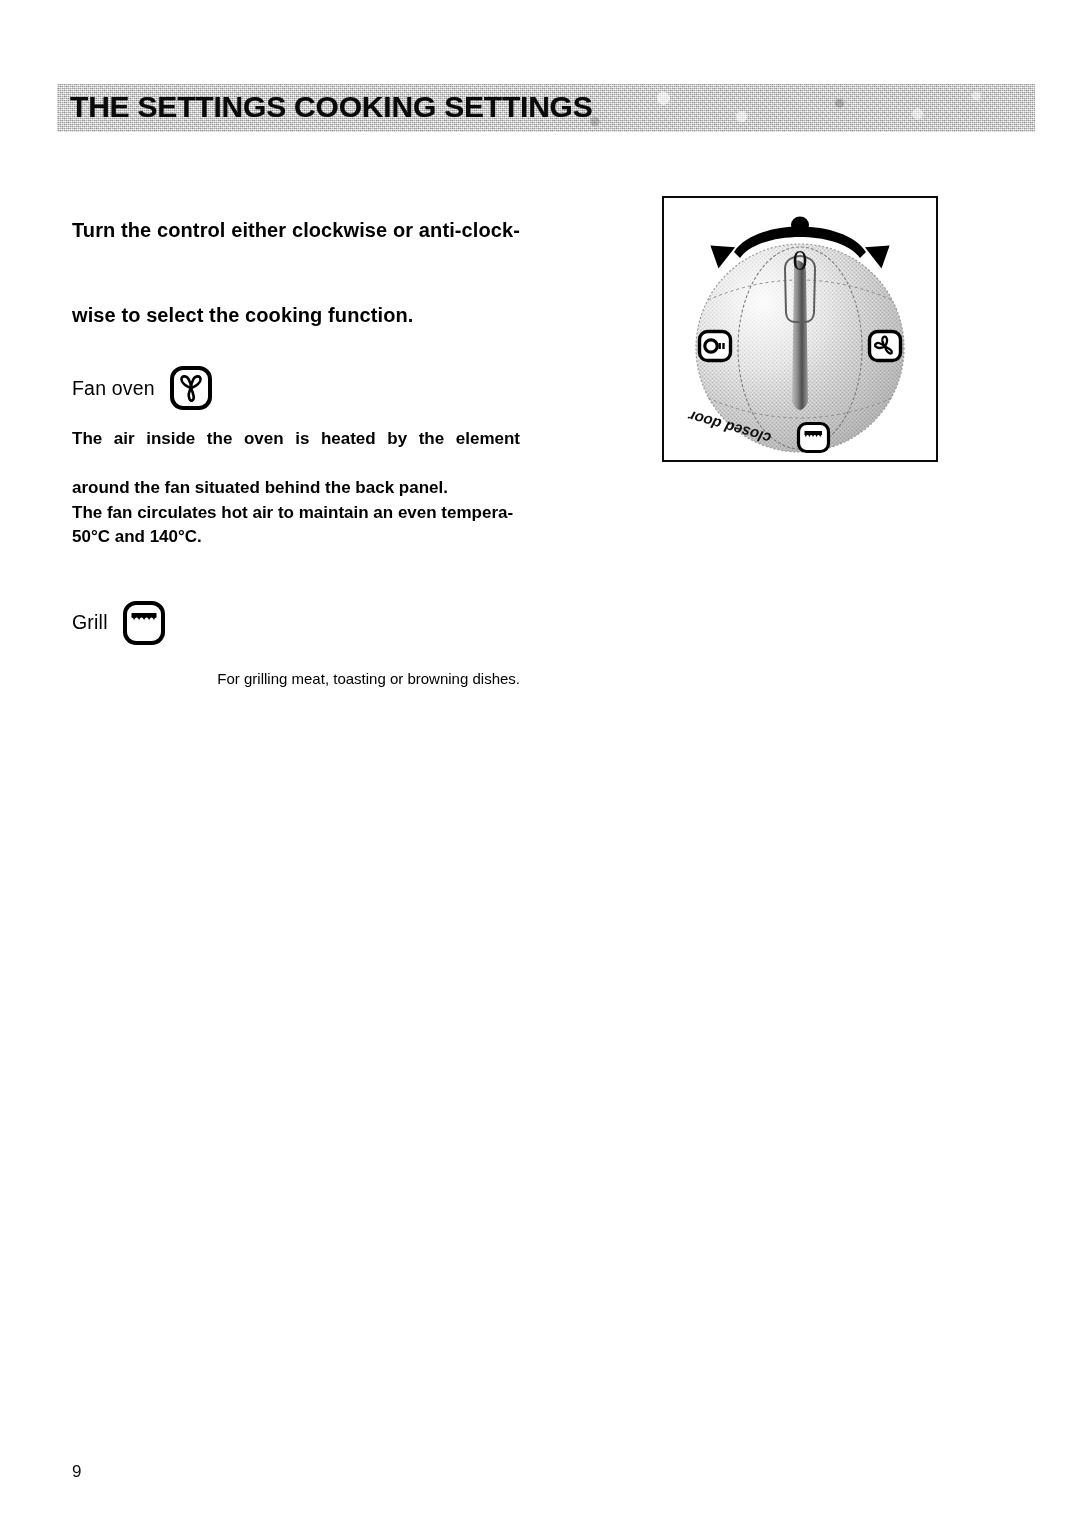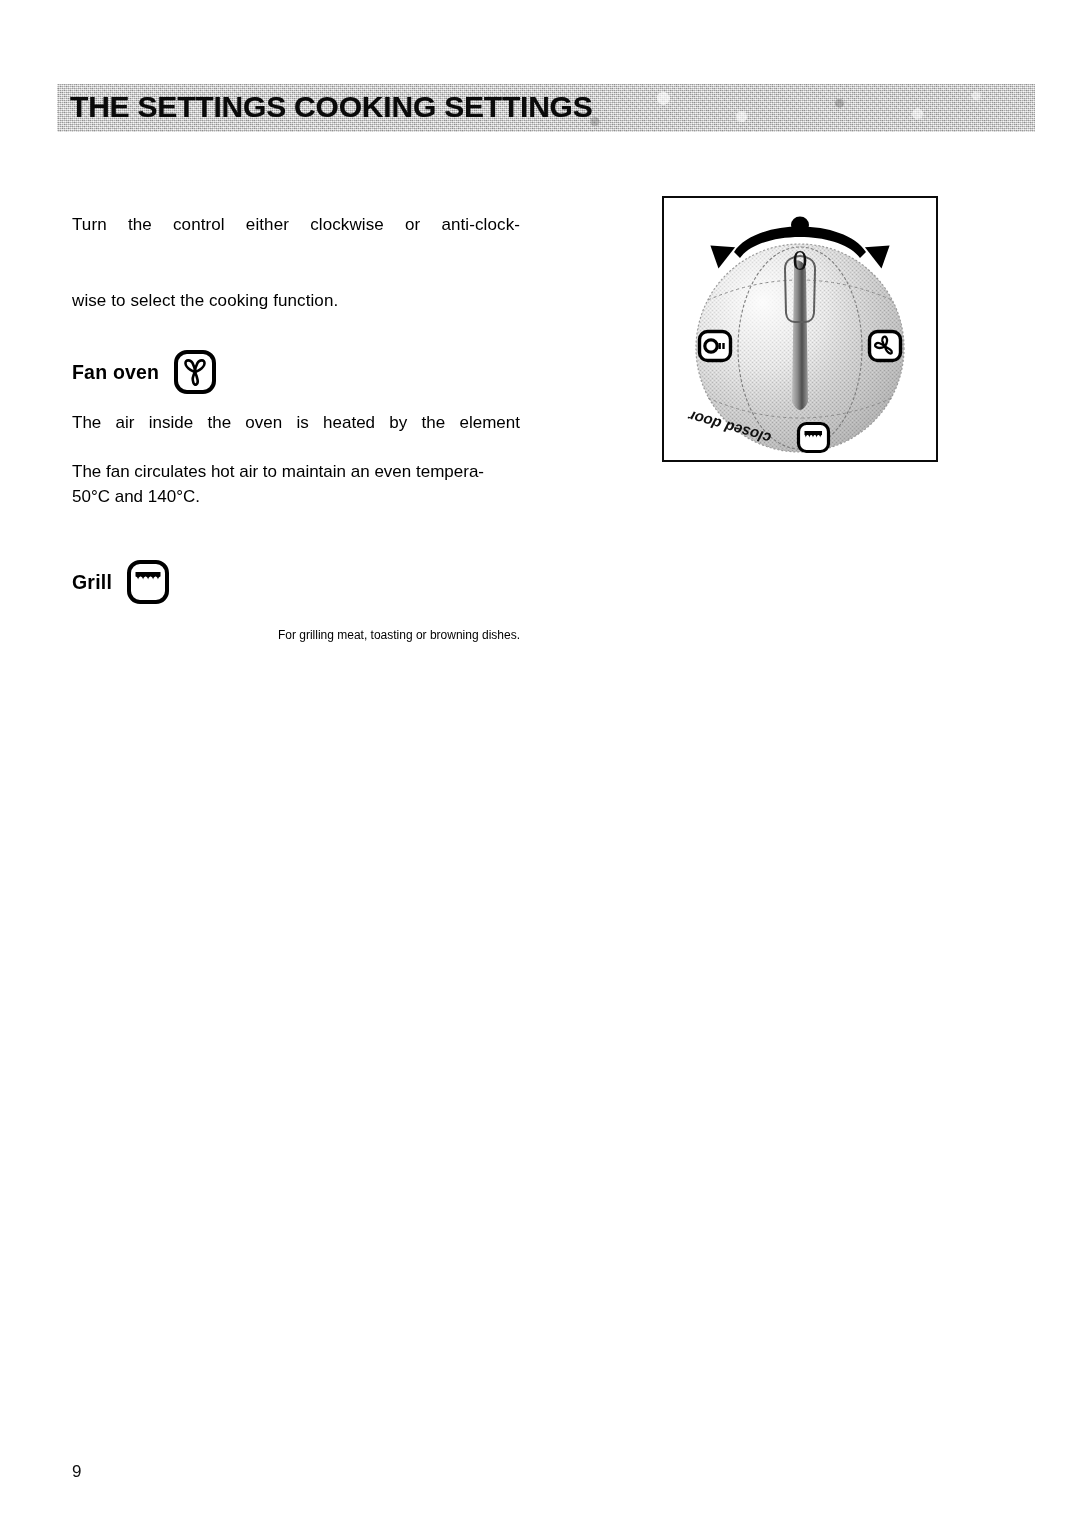--- a/index.html
+++ b/index.html
@@ -60,22 +60,22 @@
 
   
   .text-col {
     position: absolute;
     left: 72px;
     top: 196px;
     width: 448px;
   }
 
   .intro {
-    font-size: 17px;
-    font-weight: normal;
+    font-size: 20px;
+    font-weight: bold;
     line-height: 1.42;
     text-align: justify;
     text-justify: inter-word;
     letter-spacing: 0.1px;
   }
   .intro .line1 {
     display: block;
     text-align: justify;
   }
   .intro .line1::after {
@@ -86,44 +86,45 @@
   .intro .line2 { display: block; margin-top: 28px; }
 
   .section-head {
     display: flex;
     align-items: center;
     gap: 14px;
     margin-top: 36px;
   }
   .section-head .label {
     font-size: 19.5px;
-    font-weight: bold;
+    font-weight: normal;
     letter-spacing: 0.2px;
   }
 
   .body-par {
     font-size: 17px;
     line-height: 1.44;
     margin-top: 16px;
+    font-weight: bold;
   }
   .body-par .ln { display: block; white-space: nowrap; }
   .body-par .ln.j {
     display: block;
     text-align: justify;
     white-space: normal;
   }
   .body-par .ln.j::after {
     content: "";
     display: inline-block;
     width: 100%;
   }
 
   .grill-block { margin-top: 50px; text-align: right; }
   .grill-desc {
-    font-size: 12px;
+    font-size: 15px;
     line-height: 1.44;
     margin-top: 22px;
     white-space: nowrap;
   }
 
   
   .icon-box {
     display: inline-block;
     line-height: 0;
   }
@@ -178,20 +179,21 @@
           <path d="M22 23 C22 23, 13 20, 12.5 14.5 C12.2 10.5, 17.5 10.2, 19.6 14.2 C21.2 17.2, 22 20.5, 22 23 Z"></path>
           <path d="M22 23 C22 23, 31 20, 31.5 14.5 C31.8 10.5, 26.5 10.2, 24.4 14.2 C22.8 17.2, 22 20.5, 22 23 Z"></path>
           <path d="M22 23 C22 23, 18.5 29, 20.4 33.8 C21.9 37.5, 25.4 35.2, 24.6 31 C24 27.8, 22.9 25, 22 23 Z"></path>
         </g>
       </svg>
     </span>
   </div>
 
   <p class="body-par">
     <span class="ln j">The air inside the oven is heated by the element</span>
+    <span class="ln">around the fan situated behind the back panel.</span>
     <span class="ln">The fan circulates hot air to maintain an even tempera-</span>
     <span class="ln">50°C and 140°C.</span>
   </p>
 
   <div class="grill-block">
     <div class="section-head" style="margin-top:0">
       <span class="label">Grill</span>
       <span class="icon-box">
         <svg width="44" height="46" viewBox="0 0 44 46" xmlns="http://www.w3.org/2000/svg">
           <rect x="3" y="3" width="38" height="40" rx="11" ry="11" fill="none" stroke="#000" stroke-width="4"></rect>

